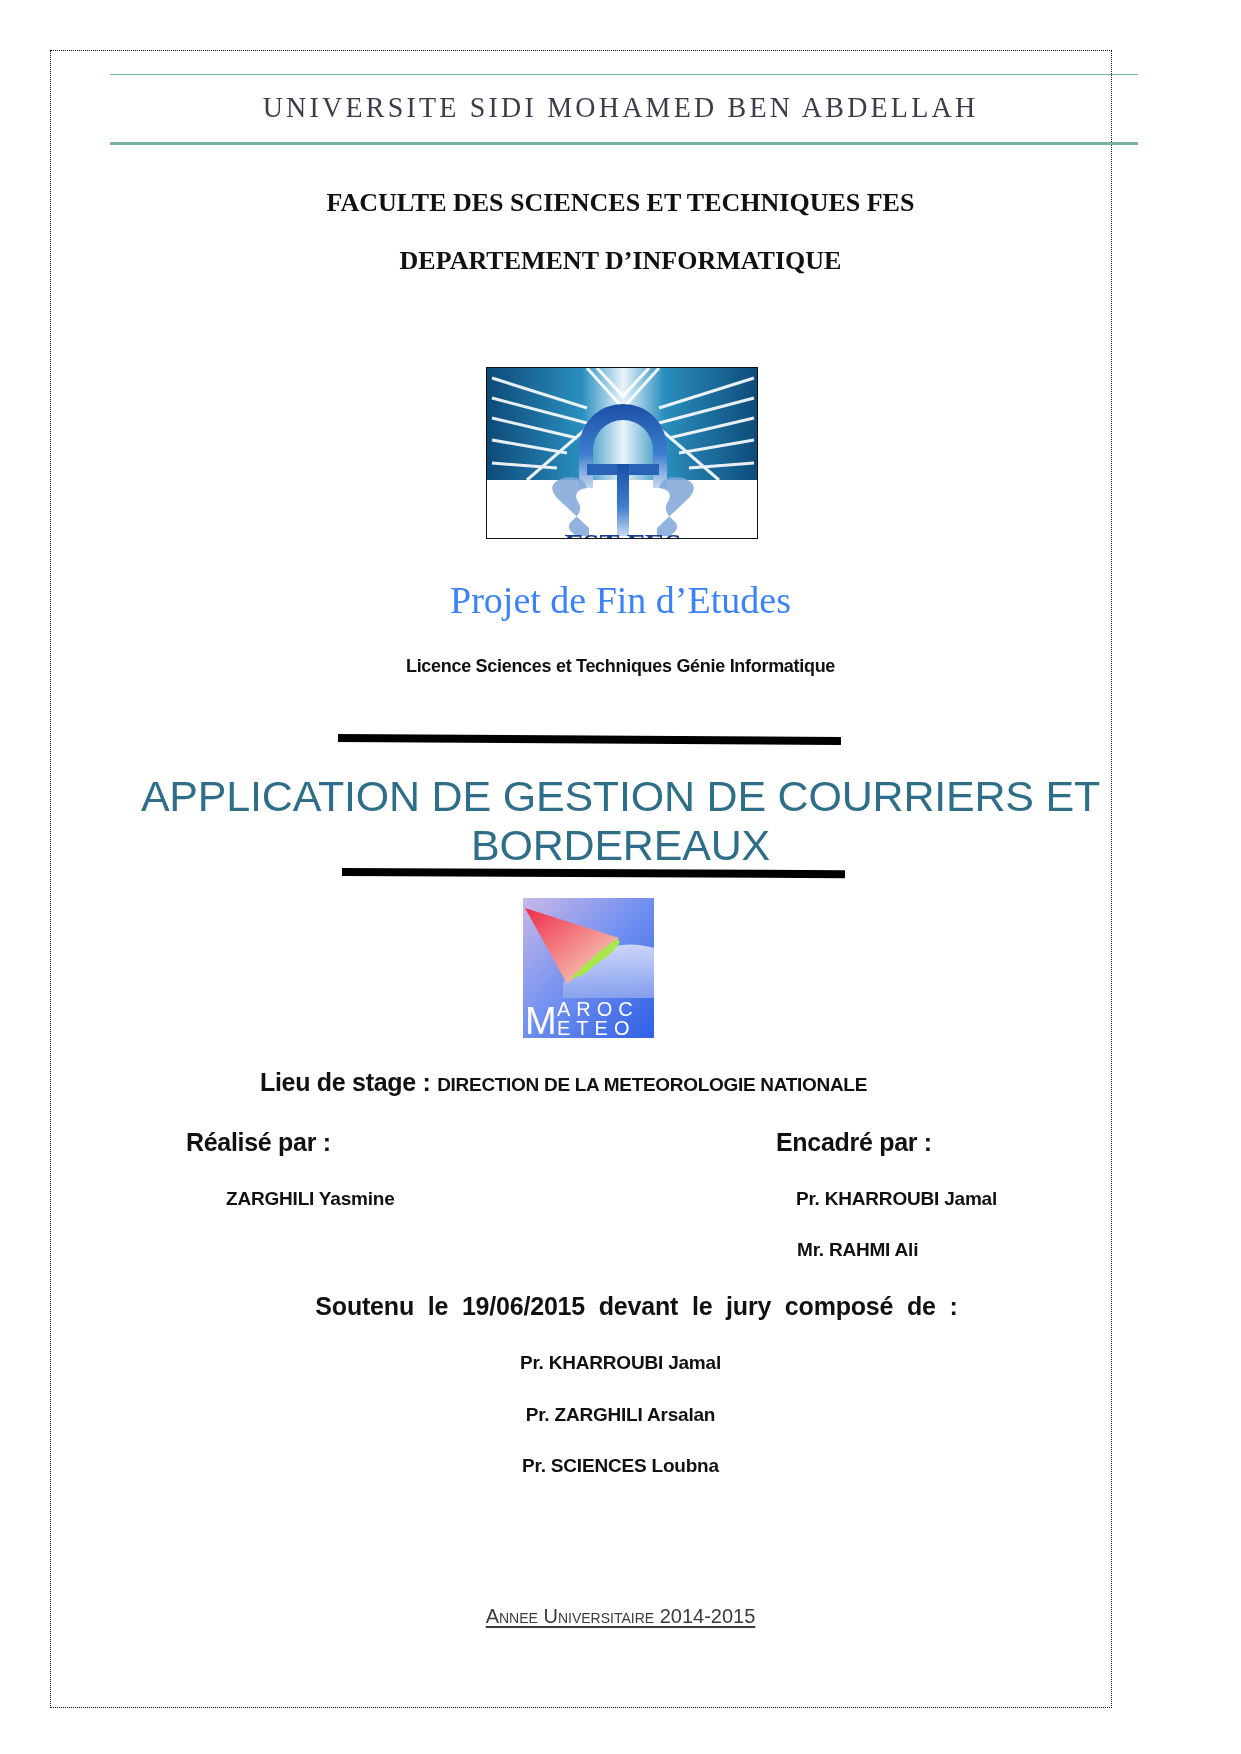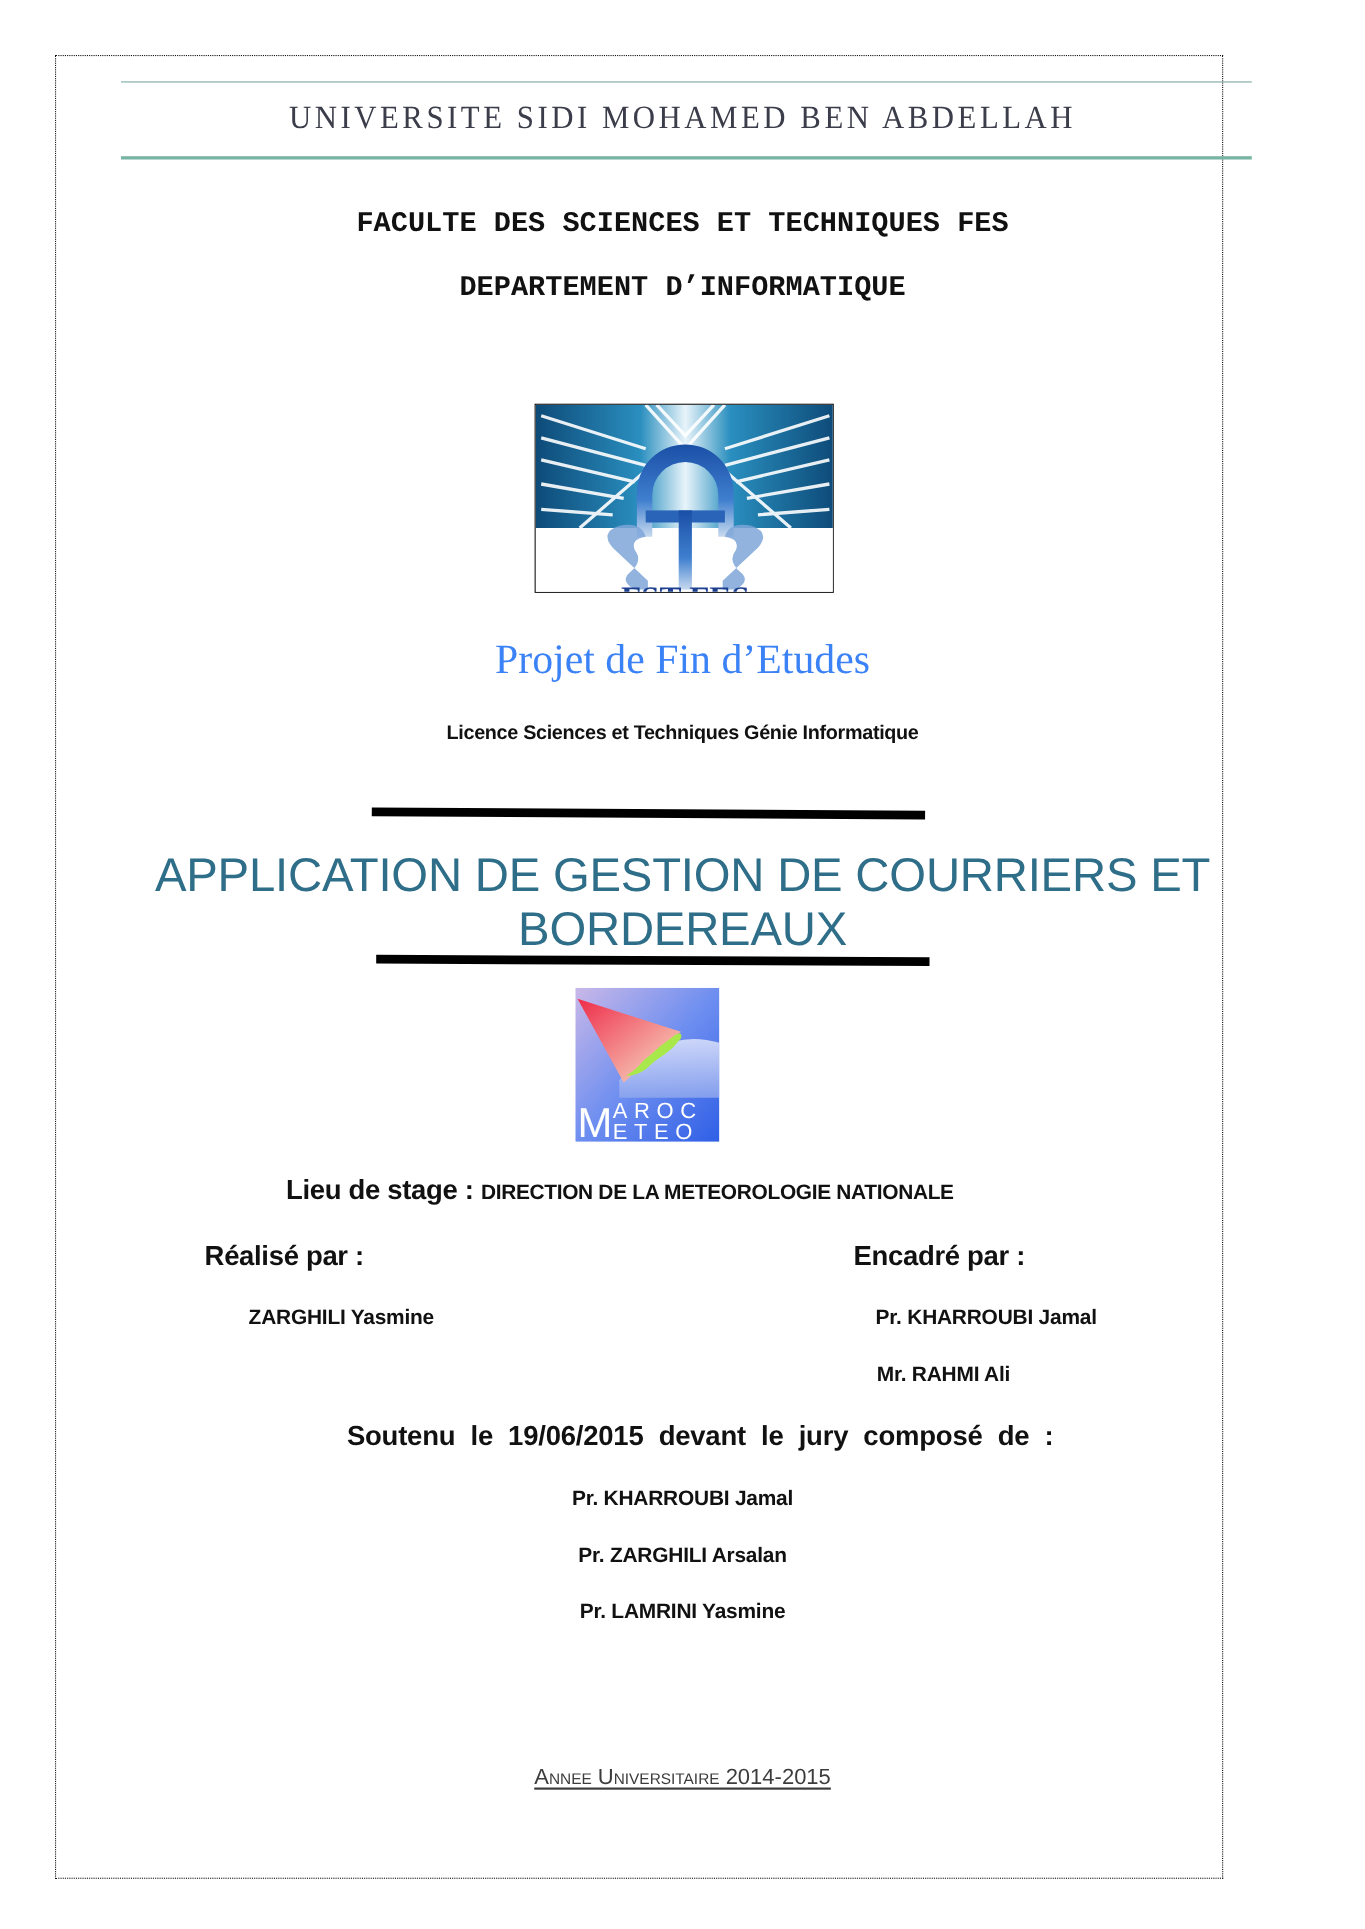--- a/index.html
+++ b/index.html
@@ -15,24 +15,24 @@
     .center { left: 0; width: 1241px; text-align: center; }
 
     .rule-top { left: 110px; width: 1028px; top: 74px; height: 1px; background: #7aa9a4; }
     .rule-bottom { left: 110px; width: 1028px; top: 142px; height: 3px; background: #77b4a2; }
 
     .university {
       top: 92px; font-family: "Liberation Serif", serif; font-size: 28px;
       letter-spacing: 3.2px; color: #3b3d4a; transform: scaleY(1.05);
     }
     .faculty {
-      top: 188px; font-family: Liberation Mono, monospace; font-weight: bold; font-size: 26px; color: #111;
+      top: 188px; font-family: Liberation Serif, serif; font-weight: bold; font-size: 26px; color: #111;
     }
     .department {
-      top: 246px; font-family: Liberation Mono, monospace; font-weight: bold; font-size: 26px; color: #111;
+      top: 246px; font-family: Liberation Serif, serif; font-weight: bold; font-size: 26px; color: #111;
     }
 
     .fst-logo {
       left: 486px; top: 367px; width: 272px; height: 172px; border: 1.5px solid #111; overflow: hidden; background: #fff;
     }
     .fst-logo svg { display: block; }
 
     .pfe-title {
       top: 578px; font-family: "Liberation Serif", serif; font-size: 38px; color: #3b82f6;
     }
@@ -161,17 +161,17 @@
 <div class="abs realise-label">Réalisé par :</div>
 <div class="abs encadre-label">Encadré par :</div>
 
 <div class="abs student">ZARGHILI Yasmine</div>
 <div class="abs sup1">Pr. KHARROUBI Jamal</div>
 <div class="abs sup2">Mr. RAHMI Ali</div>
 
 <div class="abs center soutenu">Soutenu le 19/06/2015 devant le jury composé de :</div>
 <div class="abs center jury1">Pr. KHARROUBI Jamal</div>
 <div class="abs center jury2">Pr. ZARGHILI Arsalan</div>
-<div class="abs center jury3">Pr. LAMRINI Yasmine</div>
+<div class="abs center jury3">Pr. SCIENCES Loubna</div>
 
 <div class="abs center annee">
   <span class="inner">Annee Universitaire 2014-2015</span>
 </div>
 
 </body></html>

